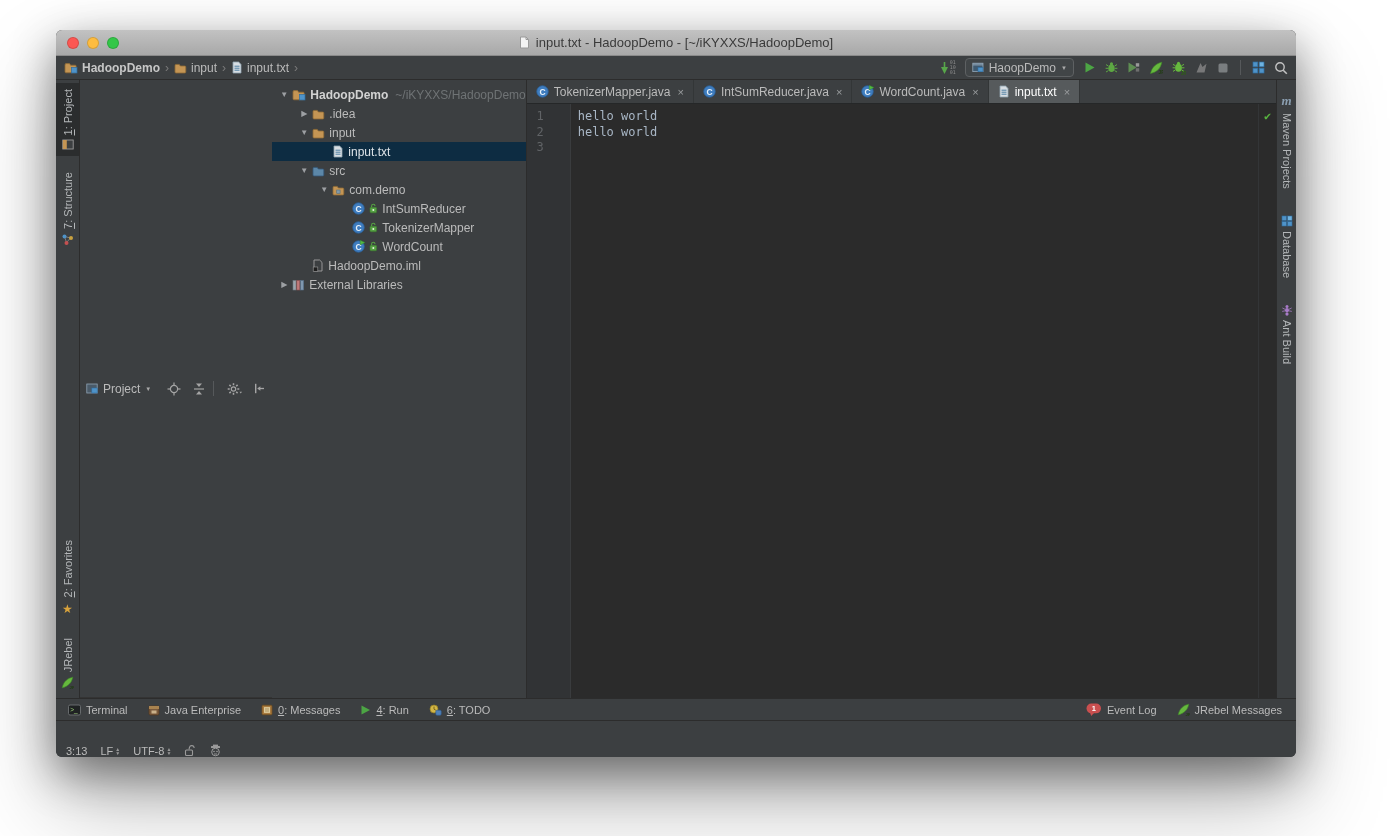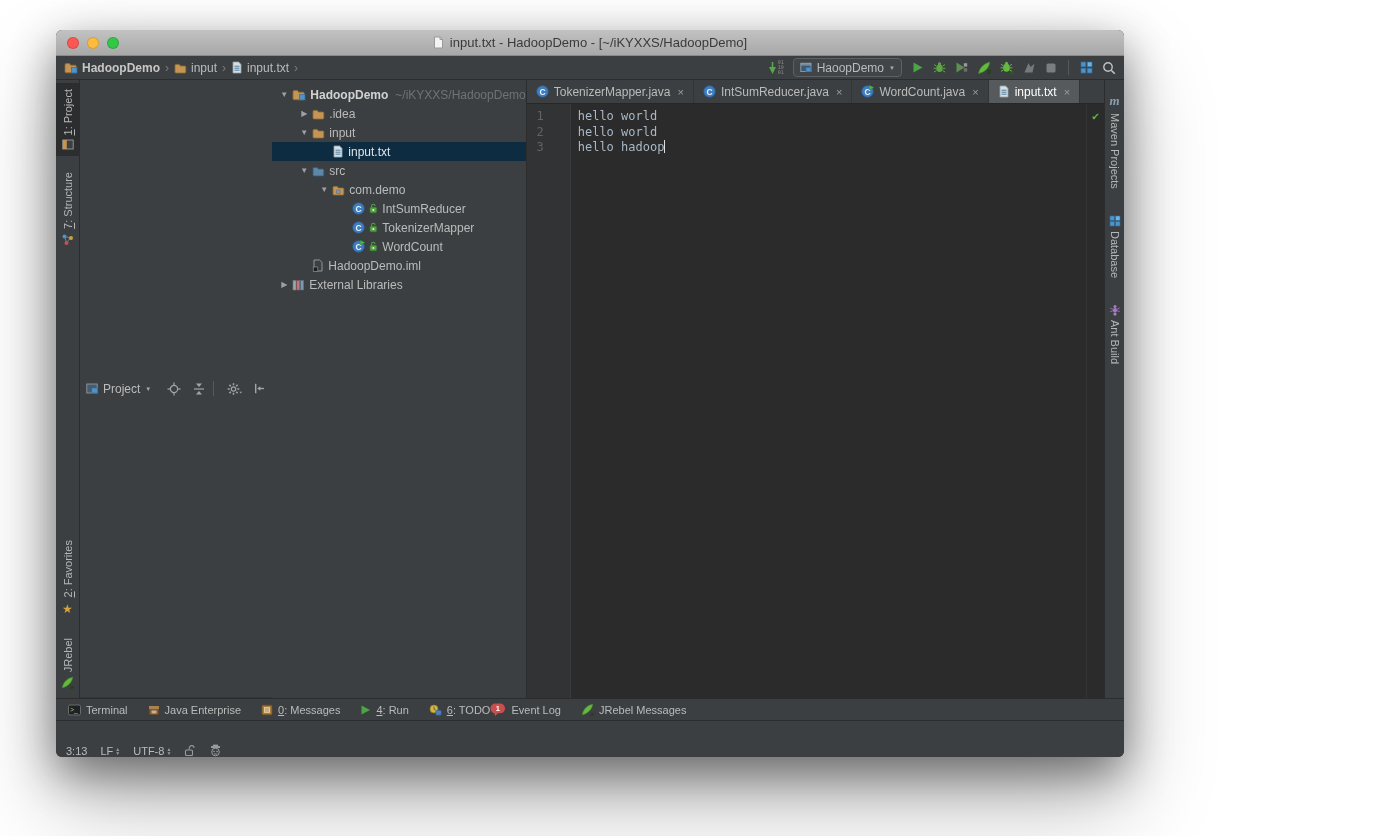--- a/index.html
+++ b/index.html
@@ -1,19 +1,19 @@
 <!DOCTYPE html>
 <html><head>
 <meta charset="utf-8">
 <style>
   * { box-sizing: border-box; margin: 0; padding: 0; }
   html,body { width:1392px; height:836px; background:#FFFFFF; overflow:hidden;
               font-family:"Liberation Sans", sans-serif; }
 
-  .window { position:absolute; left:56px; top:30px; width:1068px; height:727px;
+  .window { position:absolute; left:56px; top:30px; width:1240px; height:727px;
             border-radius:6px; overflow:hidden; background:#3C3F41; color:#BBBBBB;
             font-size:12px; display:flex; flex-direction:column;
             box-shadow:0 16px 45px rgba(0,0,0,.45), 0 45px 90px rgba(0,0,0,.28); }
 
   
   .titlebar { flex:0 0 26px; background:linear-gradient(#C2C2C2,#A8A8A8);
               border-bottom:1px solid #8A8A8A; position:relative;
               display:flex; align-items:center; justify-content:center; }
   .traffic { position:absolute; left:11px; top:7px; display:flex; gap:8px; }
   .light { width:12px; height:12px; border-radius:50%; border:1px solid rgba(0,0,0,.15); }
@@ -84,21 +84,21 @@
   .codeline { height:15.5px; white-space:pre; }
   .cursor { display:inline-block; width:1px; height:13px; background:#E0E0E0;
             vertical-align:-2px; }
   .margin-line { position:absolute; left:892px; top:0; bottom:0; width:1px; background:#383838; }
   .err-stripe { position:absolute; right:0; top:0; bottom:0; width:18px;
                 border-left:1px solid #333537; text-align:center; }
   .err-check { color:#57B33F; font-size:12px; display:inline-block; margin-top:5px; }
 
   
   .toolwin-bar { flex:0 0 22px; background:#3C3F41; border-top:1px solid #2C2C2C;
-                 display:flex; align-items:center; 
+                 display:flex; align-items:center; justify-content:space-between;
                  padding:0 14px 0 12px; font-size:11px; }
   .tw-group { display:flex; align-items:center; gap:20px; }
   .tw-item { display:flex; align-items:center; gap:5px; color:#BBBBBB; }
 
   
   .statusbar { flex:0 0 21px; background:#3C3F41; border-top:1px solid #2C2C2C;
                display:flex; align-items:center; justify-content:space-between;
                padding:0 12px 0 10px; font-size:11px; }
   .sb-left { display:flex; align-items:center; gap:10px; }
   .sb-right { display:flex; align-items:center; gap:13px;margin-top:23px; }
@@ -576,21 +576,20 @@
 
       <div class="editor-body">
         <div class="gutter">
           <div>1</div>
           <div>2</div>
           <div>3</div>
         </div>
         <div class="code">
           <div class="codeline">hello world</div>
           <div class="codeline">hello world</div>
-          <div class="codeline"><span>hello hadoop</span><span class="cursor"></span></div>
         </div>
         <div class="margin-line"></div>
         <div class="err-stripe">
           <span class="err-check">✔</span>
         </div>
       </div>
     </div>
 
     <div class="stripe stripe-right">
       <div class="stripe-group" style="gap:14px; padding-top:4px;">

